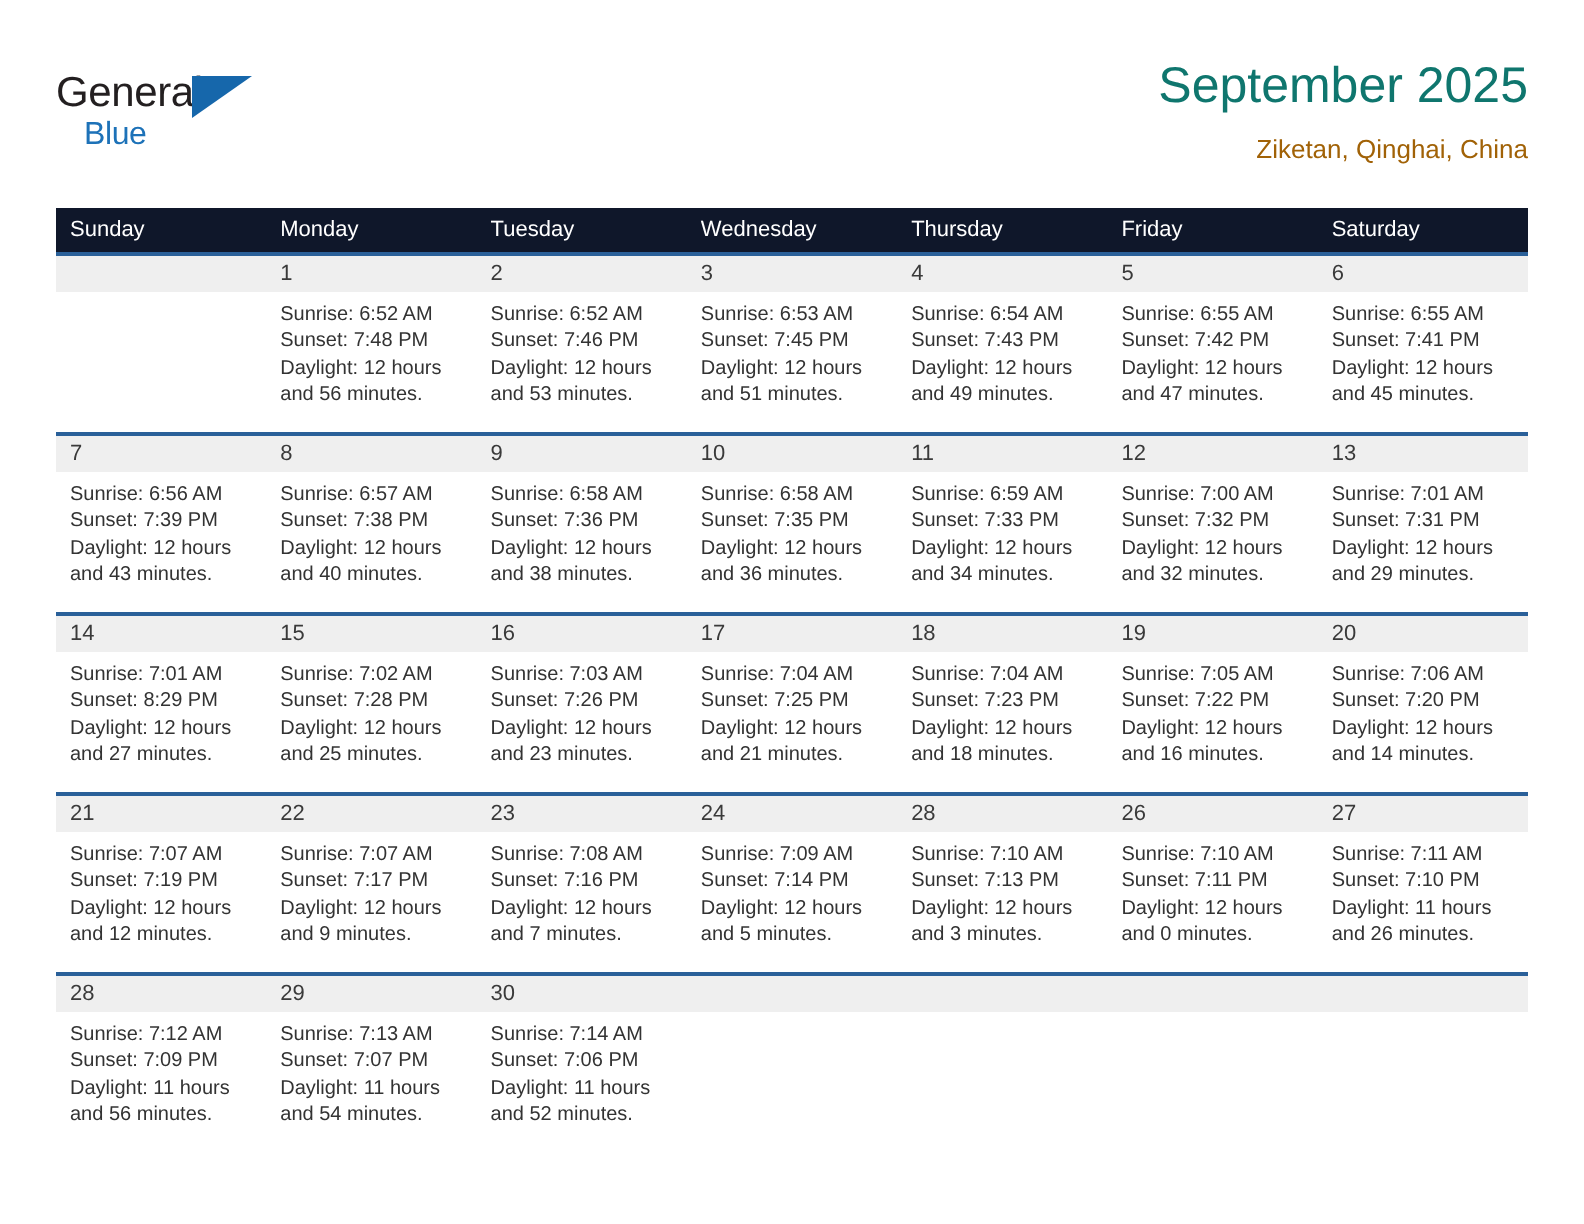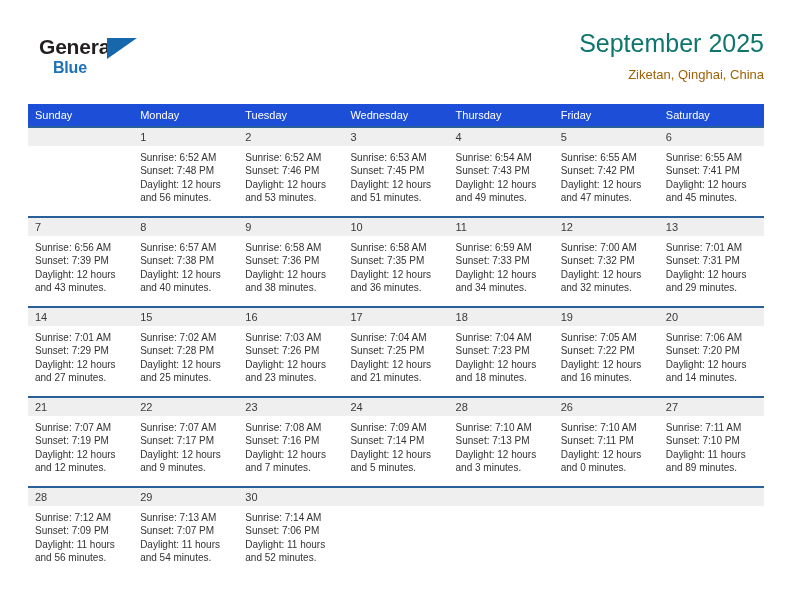--- a/index.html
+++ b/index.html
@@ -24,25 +24,24 @@
   
   .header {
     position: absolute;
     left: 28px;
     top: 28px;
     right: 28px;
     height: 62px;
   }
   .logo {
     position: absolute;
-    left: 11px;
+    left: 0;
     top: 8px;
     width: 120px;
     height: 48px;
-    font-weight: bold;
   }
   .logo-general {
     font-size: 21px;
     color: #231f20;
     letter-spacing: -0.2px;
     line-height: 22px;
     font-family: "Liberation Sans", sans-serif;
   }
   .logo-blue {
     font-size: 16px;
@@ -90,21 +89,21 @@
     left: 28px;
     top: 104px;
     width: 736px;
   }
   .cal-table {
     width: 736px;
     border-collapse: collapse;
     table-layout: fixed;
   }
   .cal-head th {
-    background: #1d4ed8;
+    background: #0f172a;
     color: #ffffff;
     font-size: 11px;
     font-weight: normal;
     text-align: left;
     padding: 5px 0 5px 7px;
     height: 11px;
     line-height: 12px;
   }
   .week-row > td {
     padding: 0;
@@ -328,21 +327,21 @@
                 </div>
               </div>
             </td>
           </tr>
           <tr class="week-row">
             <td>
               <div class="cell">
                 <div class="daynum">14</div>
                 <div class="info">
                   <div>Sunrise: 7:01 AM</div>
-                  <div>Sunset: 7:29 PM</div>
+                  <div>Sunset: 8:29 PM</div>
                   <div>Daylight: 12 hours</div>
                   <div>and 27 minutes.</div>
                 </div>
               </div>
             </td>
             <td>
               <div class="cell">
                 <div class="daynum">15</div>
                 <div class="info">
                   <div>Sunrise: 7:02 AM</div>
@@ -475,21 +474,21 @@
                 </div>
               </div>
             </td>
             <td>
               <div class="cell">
                 <div class="daynum">27</div>
                 <div class="info">
                   <div>Sunrise: 7:11 AM</div>
                   <div>Sunset: 7:10 PM</div>
                   <div>Daylight: 11 hours</div>
-                  <div>and 89 minutes.</div>
+                  <div>and 26 minutes.</div>
                 </div>
               </div>
             </td>
           </tr>
           <tr class="week-row">
             <td>
               <div class="cell">
                 <div class="daynum">28</div>
                 <div class="info">
                   <div>Sunrise: 7:12 AM</div>

